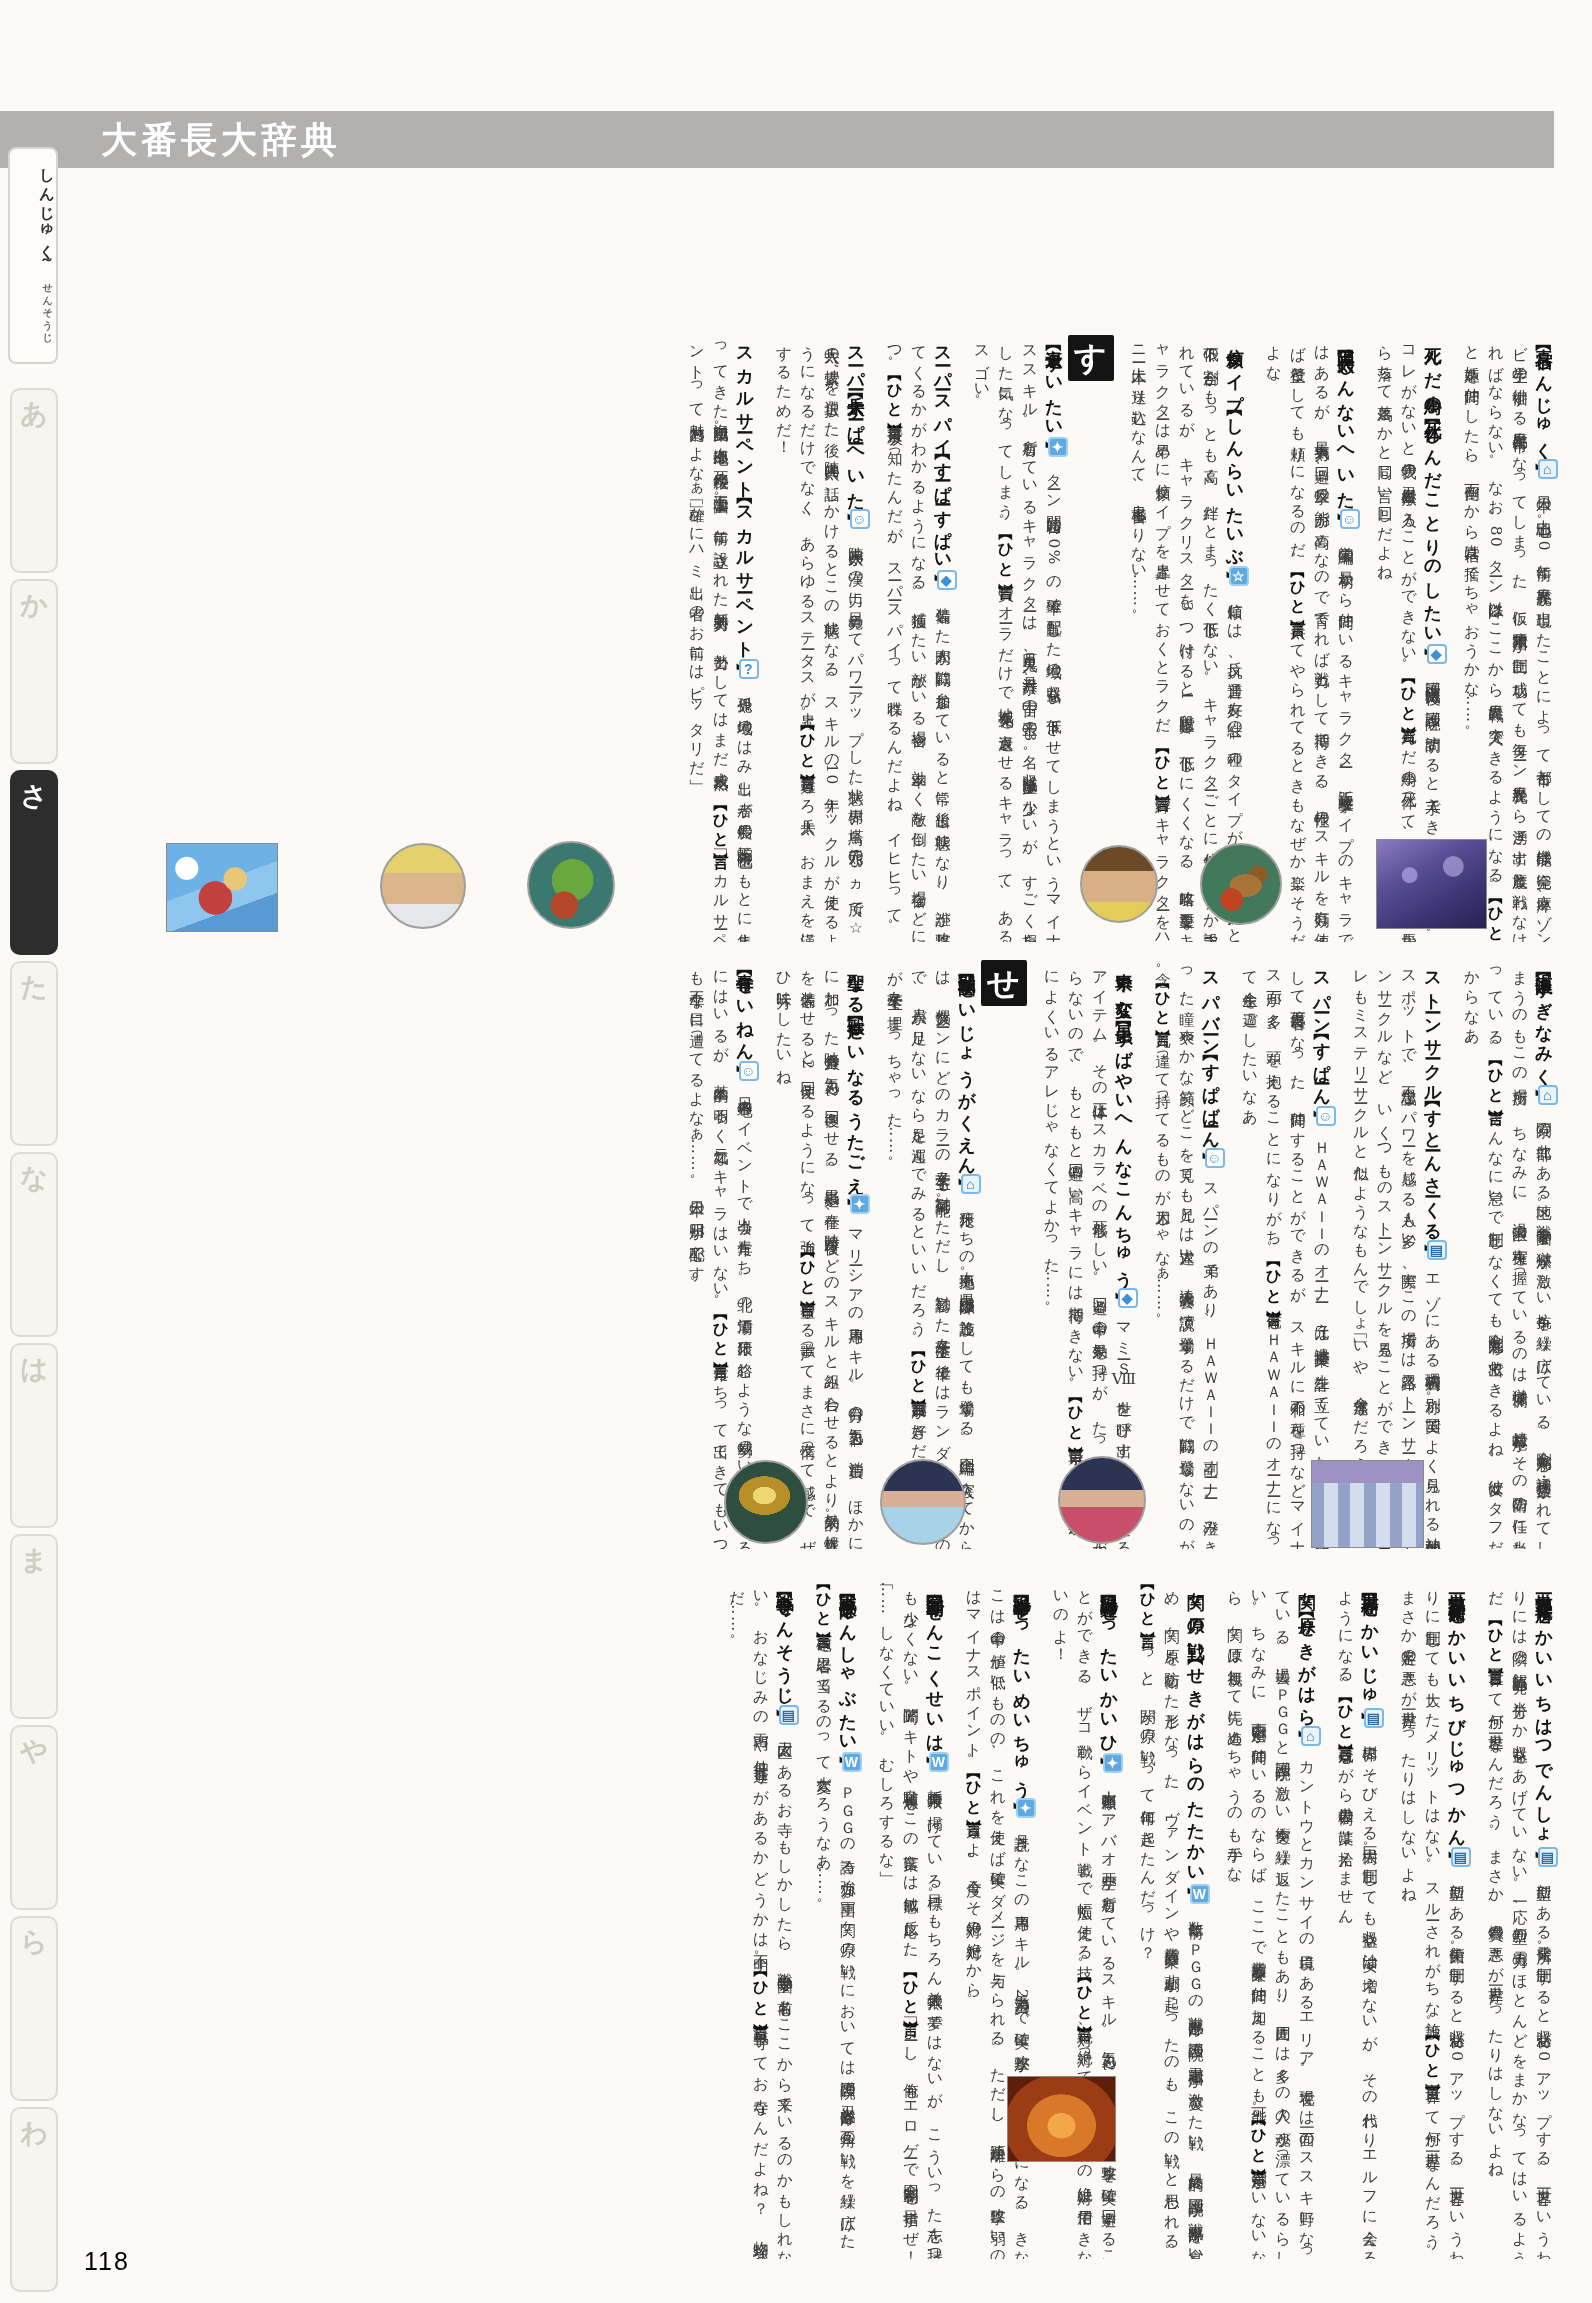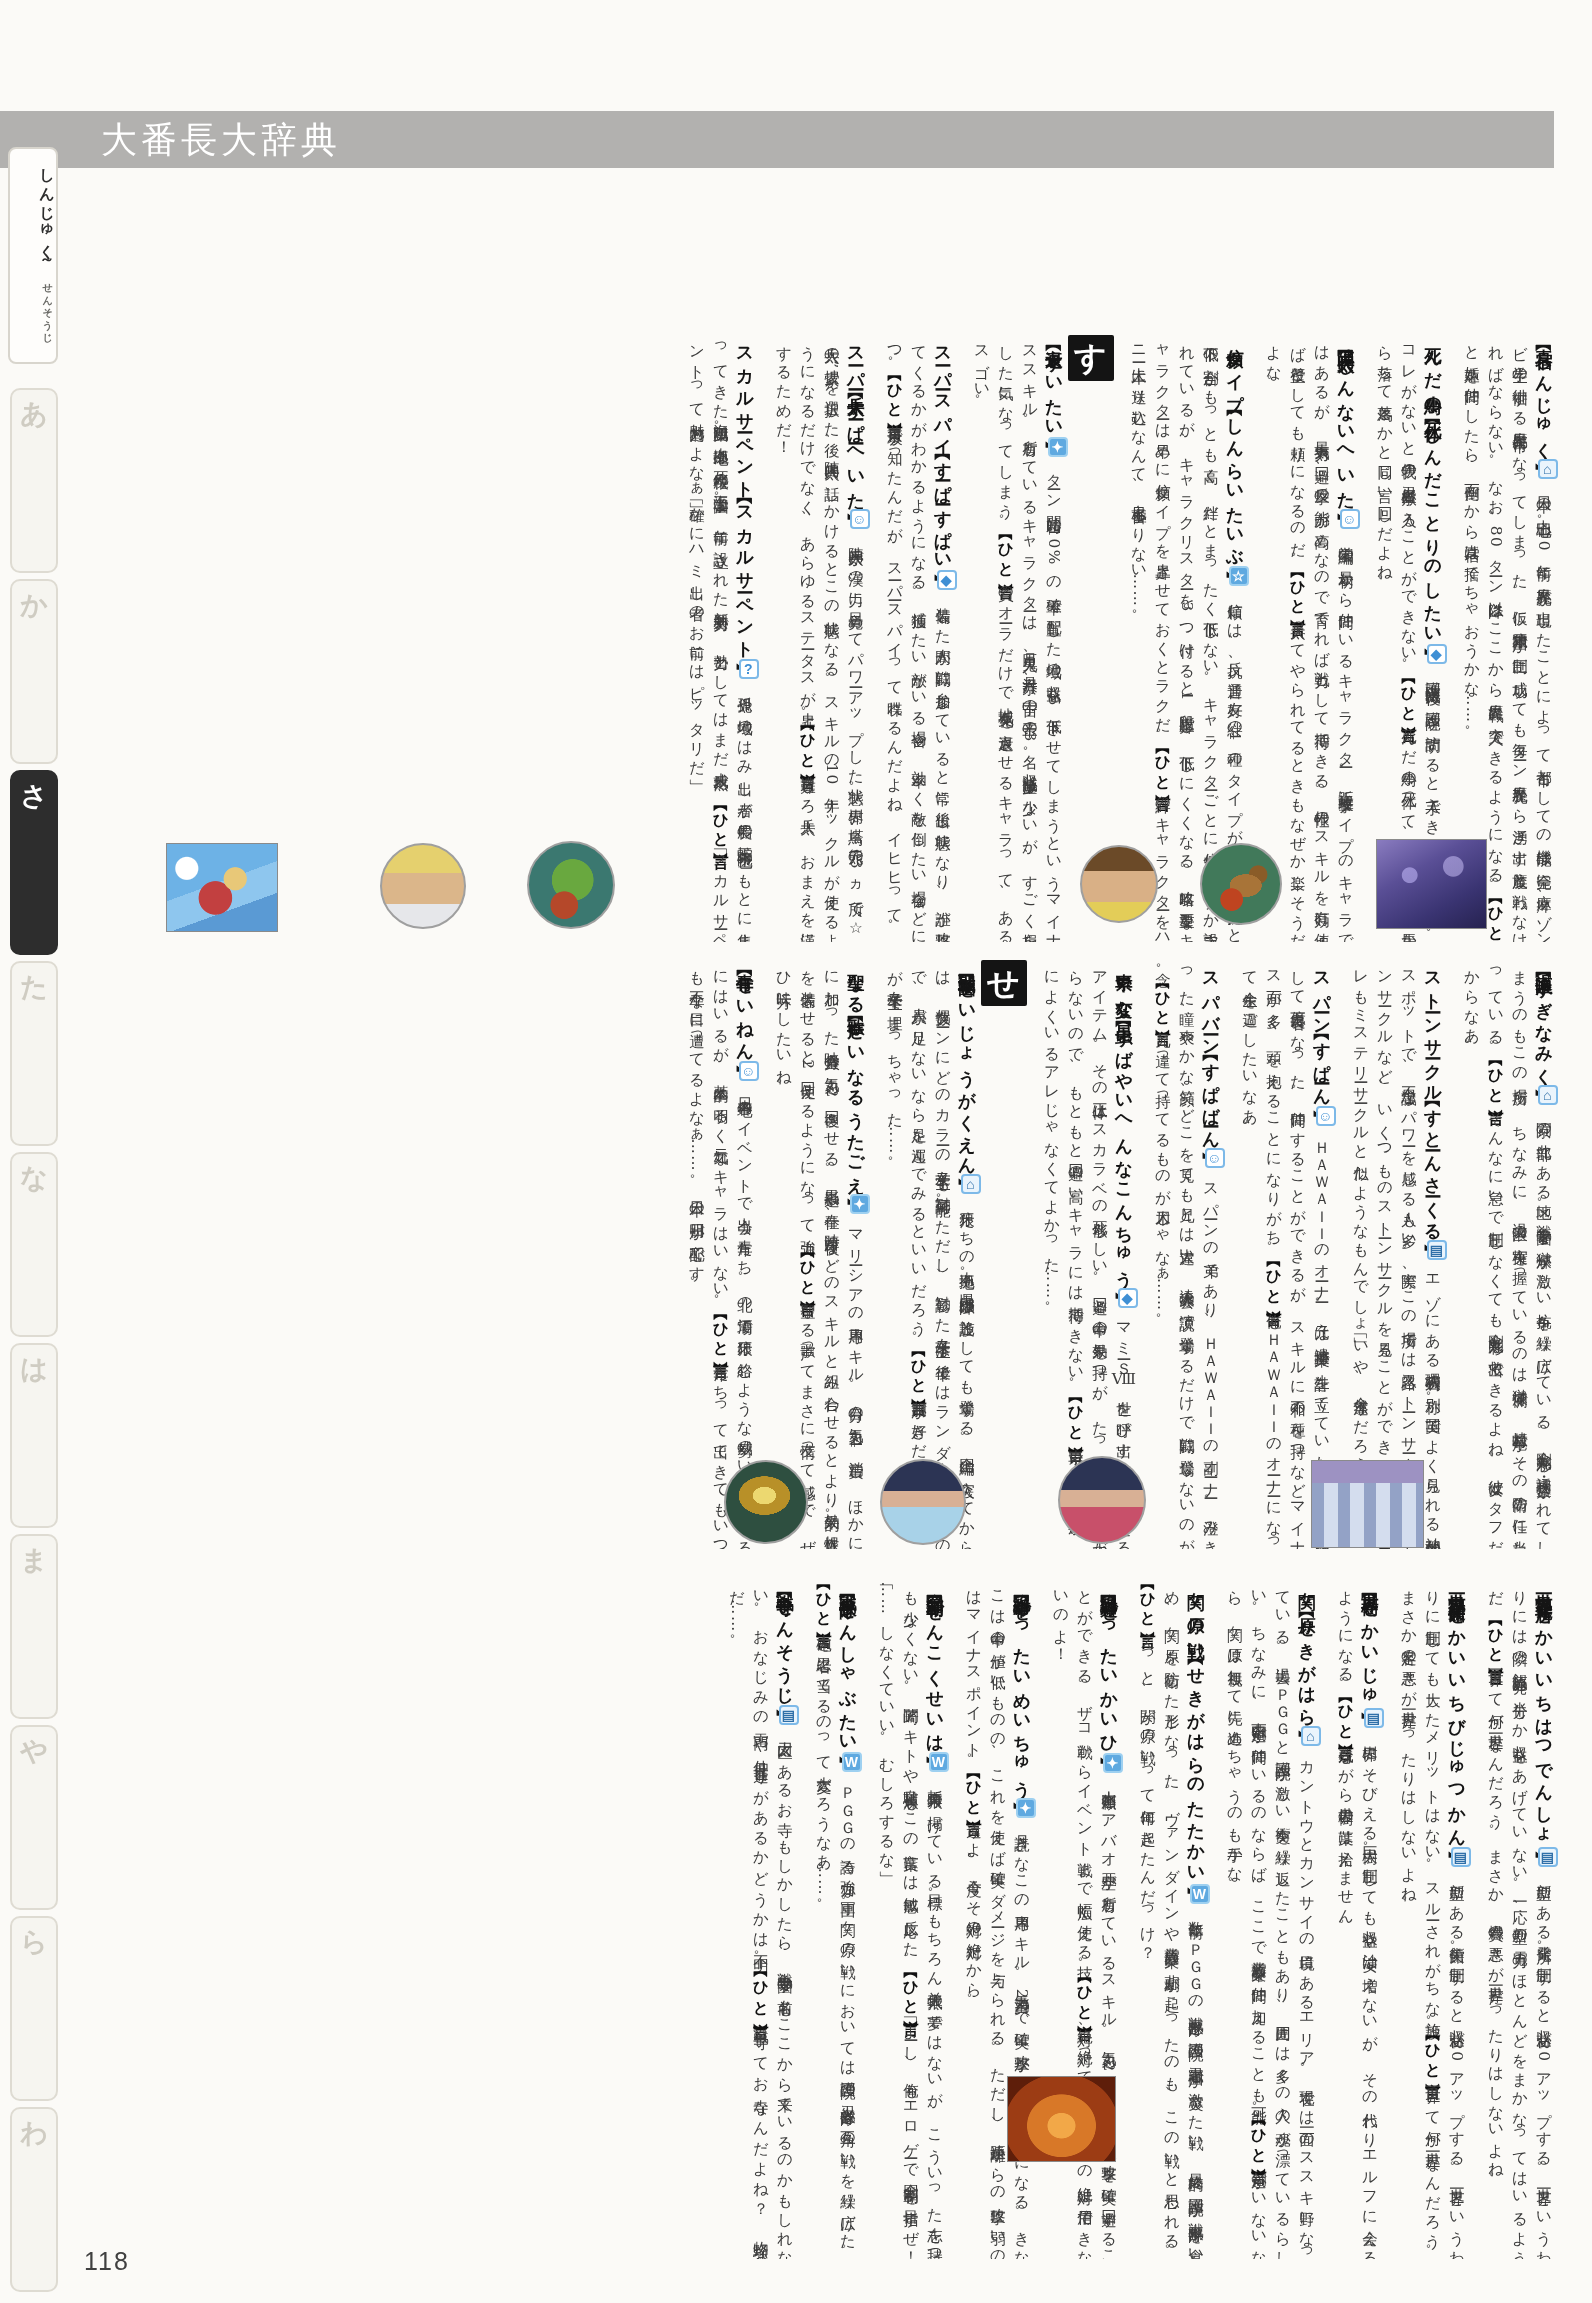--- a/index.html
+++ b/index.html
@@ -2,21 +2,21 @@
 <html><head>
 <meta charset="utf-8">
 <style>
   html,body{margin:0;padding:0;background:#e8e6e1;}
   .page{position:relative;width:1592px;height:2303px;background:#fbfaf7;overflow:hidden;
         font-family:"DejaVu Serif",serif;color:#3a3a3a;}
   
   .header-bar{position:absolute;left:0;top:111px;width:1554px;height:57px;background:#b2b1af;}
   .header-notch{position:absolute;left:0;top:111px;width:56px;height:57px;background:#a5a4a2;}
   .header-title{position:absolute;left:101px;top:111px;height:57px;line-height:57px;
-        font-family:"Liberation Sans",sans-serif;font-weight:normal;font-size:36px;color:#ffffff;letter-spacing:4px;}
+        font-family:"Liberation Sans",sans-serif;font-weight:bold;font-size:36px;color:#ffffff;letter-spacing:4px;}
   
   .sidebar{position:absolute;left:8px;top:147px;width:54px;}
   .range-tab{position:absolute;left:0;top:0;width:46px;height:205px;background:#fefdfb;
         border:2px solid #d8d5cd;border-radius:8px;writing-mode:vertical-rl;
         font-family:"Liberation Sans",sans-serif;font-weight:bold;font-size:15px;color:#2c2c2c;
         padding:8px 0 0 0;text-align:left;letter-spacing:2px;}
   .range-sub{font-size:10px;color:#6a6a66;letter-spacing:1px;}
   .tab{position:absolute;left:2px;width:44px;height:175px;background:#f6f5f0;border:2px solid #dedbd2;
         border-radius:10px;display:flex;align-items:flex-start;justify-content:center;
         font-family:"Liberation Sans",sans-serif;font-weight:bold;font-size:27px;color:#cfccc2;padding-top:6px;}
@@ -69,21 +69,21 @@
                repeating-linear-gradient(90deg,#93a2c6 0 12px,#d4ddee 12px 26px);}
   #img-spawn{left:1058px;top:1456px;width:88px;height:88px;
     background:linear-gradient(#2c3454 0 38%,#d8b095 38% 58%,#c8506a 58%);}
   #img-spabahn{left:880px;top:1459px;width:86px;height:86px;
     background:linear-gradient(#2c3454 0 36%,#d8b095 36% 56%,#a8d2e8 56%);}
   #img-beetle{left:724px;top:1460px;width:84px;height:84px;
     background:radial-gradient(ellipse 32% 24% at 48% 42%,#ecd870 0 45%,#b89028 46% 100%,transparent 101%),#2e4f40;}
   #img-sekigahara{left:1007px;top:2076px;width:109px;height:86px;
     background:radial-gradient(ellipse at 50% 58%,#f2a848 0 18%,#d87828 19% 45%,#9c3c14 46% 75%,#5e1e0a 76%);}
   .page-number{position:absolute;left:84px;top:2247px;font-family:"Liberation Sans",sans-serif;
-    font-size:25px;color:#404040;letter-spacing:2px;}
+    font-size:25px;color:#000000;letter-spacing:2px;}
 </style>
 </head>
 <body>
 
 <div class="page">
   <div class="header-notch"></div>
   <div class="header-bar"></div>
   <span class="header-title">大番長大辞典</span>
 
   <div class="sidebar">

